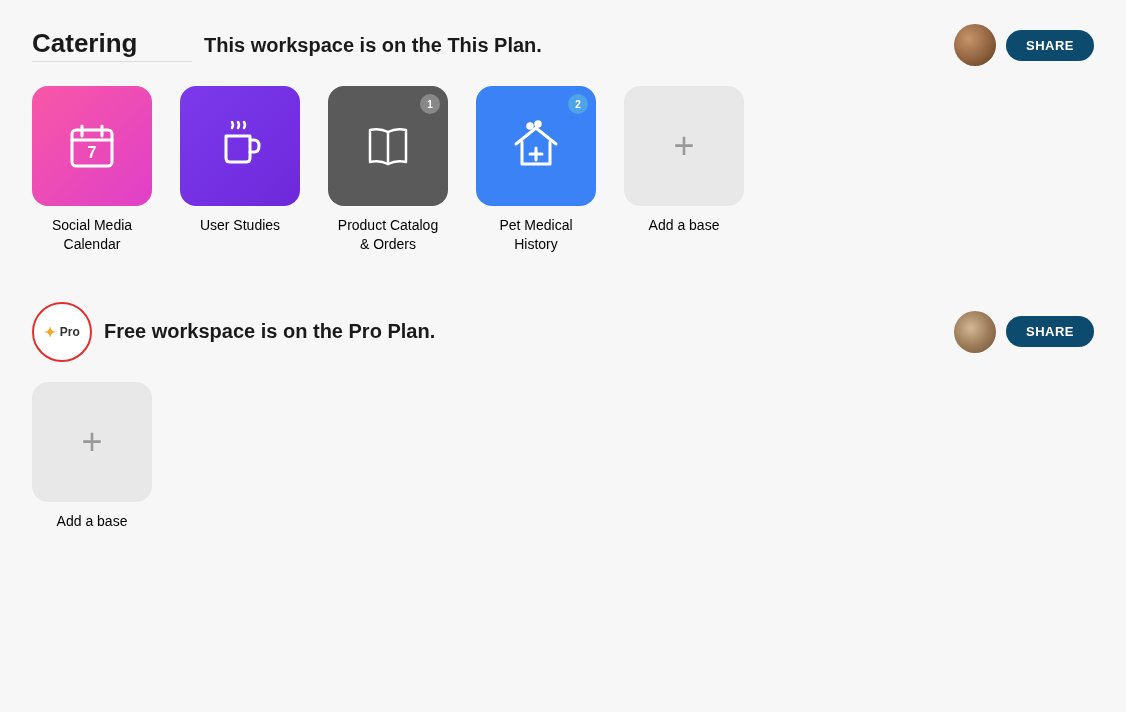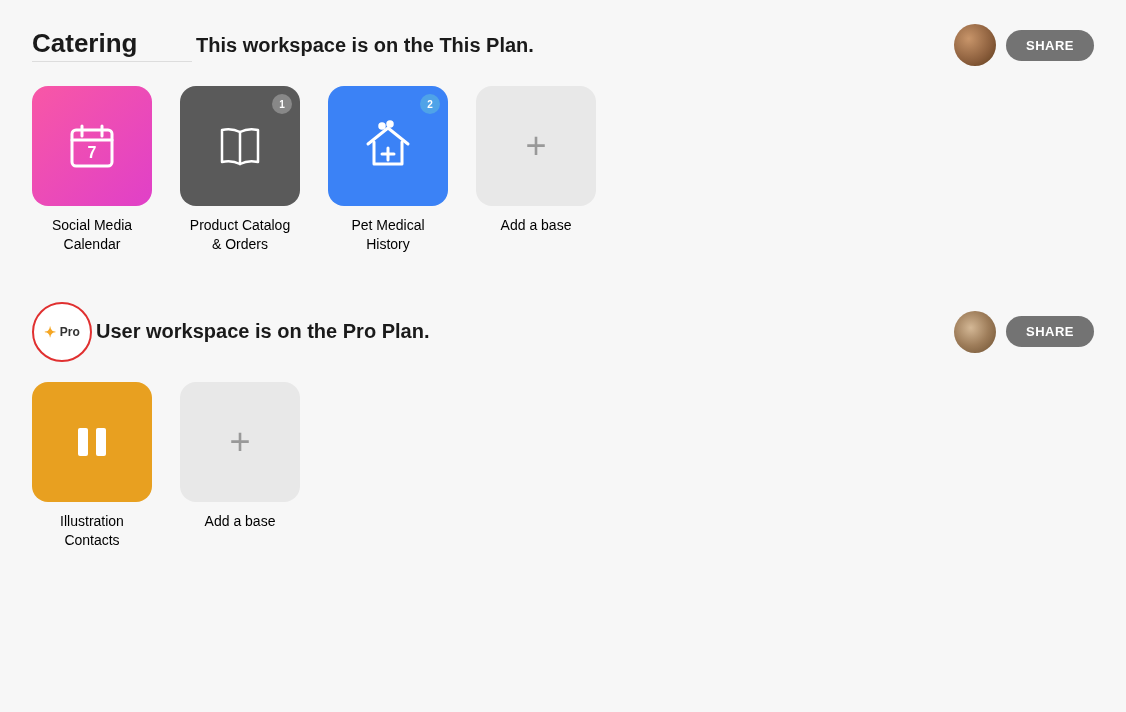--- a/index.html
+++ b/index.html
@@ -10,21 +10,21 @@
       color: #1a1a1a;
     }
 
     .workspace-section {
       margin-bottom: 48px;
     }
 
     .workspace-header {
       display: flex;
       align-items: center;
-      gap: 4px;
+      gap: 12px;
       margin-bottom: 8px;
     }
 
     .workspace-title {
       font-size: 26px;
       font-weight: 800;
       color: #1a1a1a;
     }
 
     .plan-badge-wrapper {
@@ -72,21 +72,21 @@
     }
 
     .header-right {
       display: flex;
       align-items: center;
       gap: 10px;
       margin-left: auto;
     }
 
     .share-btn {
-      background: #737373;
+      background: #0c4a6e;
       color: white;
       border: none;
       border-radius: 20px;
       padding: 8px 20px;
       font-size: 13px;
       font-weight: 700;
       cursor: pointer;
       letter-spacing: 0.5px;
     }
 
@@ -240,20 +240,34 @@
           <rect x="8" y="12" width="40" height="36" rx="4" stroke="white" stroke-width="3" fill="none"></rect>
           <line x1="8" y1="22" x2="48" y2="22" stroke="white" stroke-width="3"></line>
           <line x1="18" y1="8" x2="18" y2="18" stroke="white" stroke-width="3"></line>
           <line x1="38" y1="8" x2="38" y2="18" stroke="white" stroke-width="3"></line>
           <text x="28" y="40" text-anchor="middle" fill="white" font-size="16" font-weight="800" stroke="none" font-family="sans-serif">7</text>
         </svg>
       </div>
       <span class="base-label">Social Media<br>Calendar</span>
     </div>
 
+    <div class="base-item">
+      <div class="base-icon purple">
+        <svg class="icon-svg" viewBox="0 0 56 56">
+
+          <path d="M14 18 L14 40 Q14 44 18 44 L34 44 Q38 44 38 40 L38 18 Z" stroke="white" stroke-width="3" fill="none"></path>
+          <path d="M38 22 L42 22 Q47 22 47 28 Q47 34 42 34 L38 34" stroke="white" stroke-width="3" fill="none"></path>
+
+          <path d="M20 10 Q22 7 20 4" stroke="white" stroke-width="2.5" fill="none"></path>
+          <path d="M26 10 Q28 7 26 4" stroke="white" stroke-width="2.5" fill="none"></path>
+          <path d="M32 10 Q34 7 32 4" stroke="white" stroke-width="2.5" fill="none"></path>
+        </svg>
+      </div>
+      <span class="base-label">User Studies</span>
+    </div>
 
     <div class="base-item">
       <div class="base-icon dark-gray">
         <div class="notification-badge">1</div>
         <svg class="icon-svg" viewBox="0 0 56 56">
 
           <path d="M28 14 L28 46" stroke="white" stroke-width="2.5" fill="none"></path>
           <path d="M28 14 Q20 10 10 12 L10 44 Q20 42 28 46" stroke="white" stroke-width="2.5" fill="none"></path>
           <path d="M28 14 Q36 10 46 12 L46 44 Q36 42 28 46" stroke="white" stroke-width="2.5" fill="none"></path>
         </svg>
@@ -294,40 +308,30 @@
 
     <div class="plan-badge-wrapper">
       <div class="plan-badge-circle">
         <div class="plan-badge-pro">
           <span class="pro-star">✦</span>
           <span>Pro</span>
         </div>
       </div>
     </div>
 
-    <span class="workspace-info-text">User workspace is on the Pro Plan.</span>
+    <span class="workspace-info-text">Free workspace is on the Pro Plan.</span>
 
     <div class="header-right">
       <div class="avatar-img-duo"></div>
       <button class="share-btn">SHARE</button>
     </div>
   </div>
 
   <div class="bases-grid">
 
-    <div class="base-item">
-      <div class="base-icon yellow">
-        <svg class="icon-svg" viewBox="0 0 56 56">
-
-          <rect x="14" y="14" width="10" height="28" rx="2" fill="white" stroke="none"></rect>
-          <rect x="32" y="14" width="10" height="28" rx="2" fill="white" stroke="none"></rect>
-        </svg>
-      </div>
-      <span class="base-label">Illustration<br>Contacts</span>
-    </div>
 
     <div class="base-item">
       <div class="base-icon light-gray">
         <span class="icon-plus">+</span>
       </div>
       <span class="base-label">Add a base</span>
     </div>
 
   </div>
 </div>

